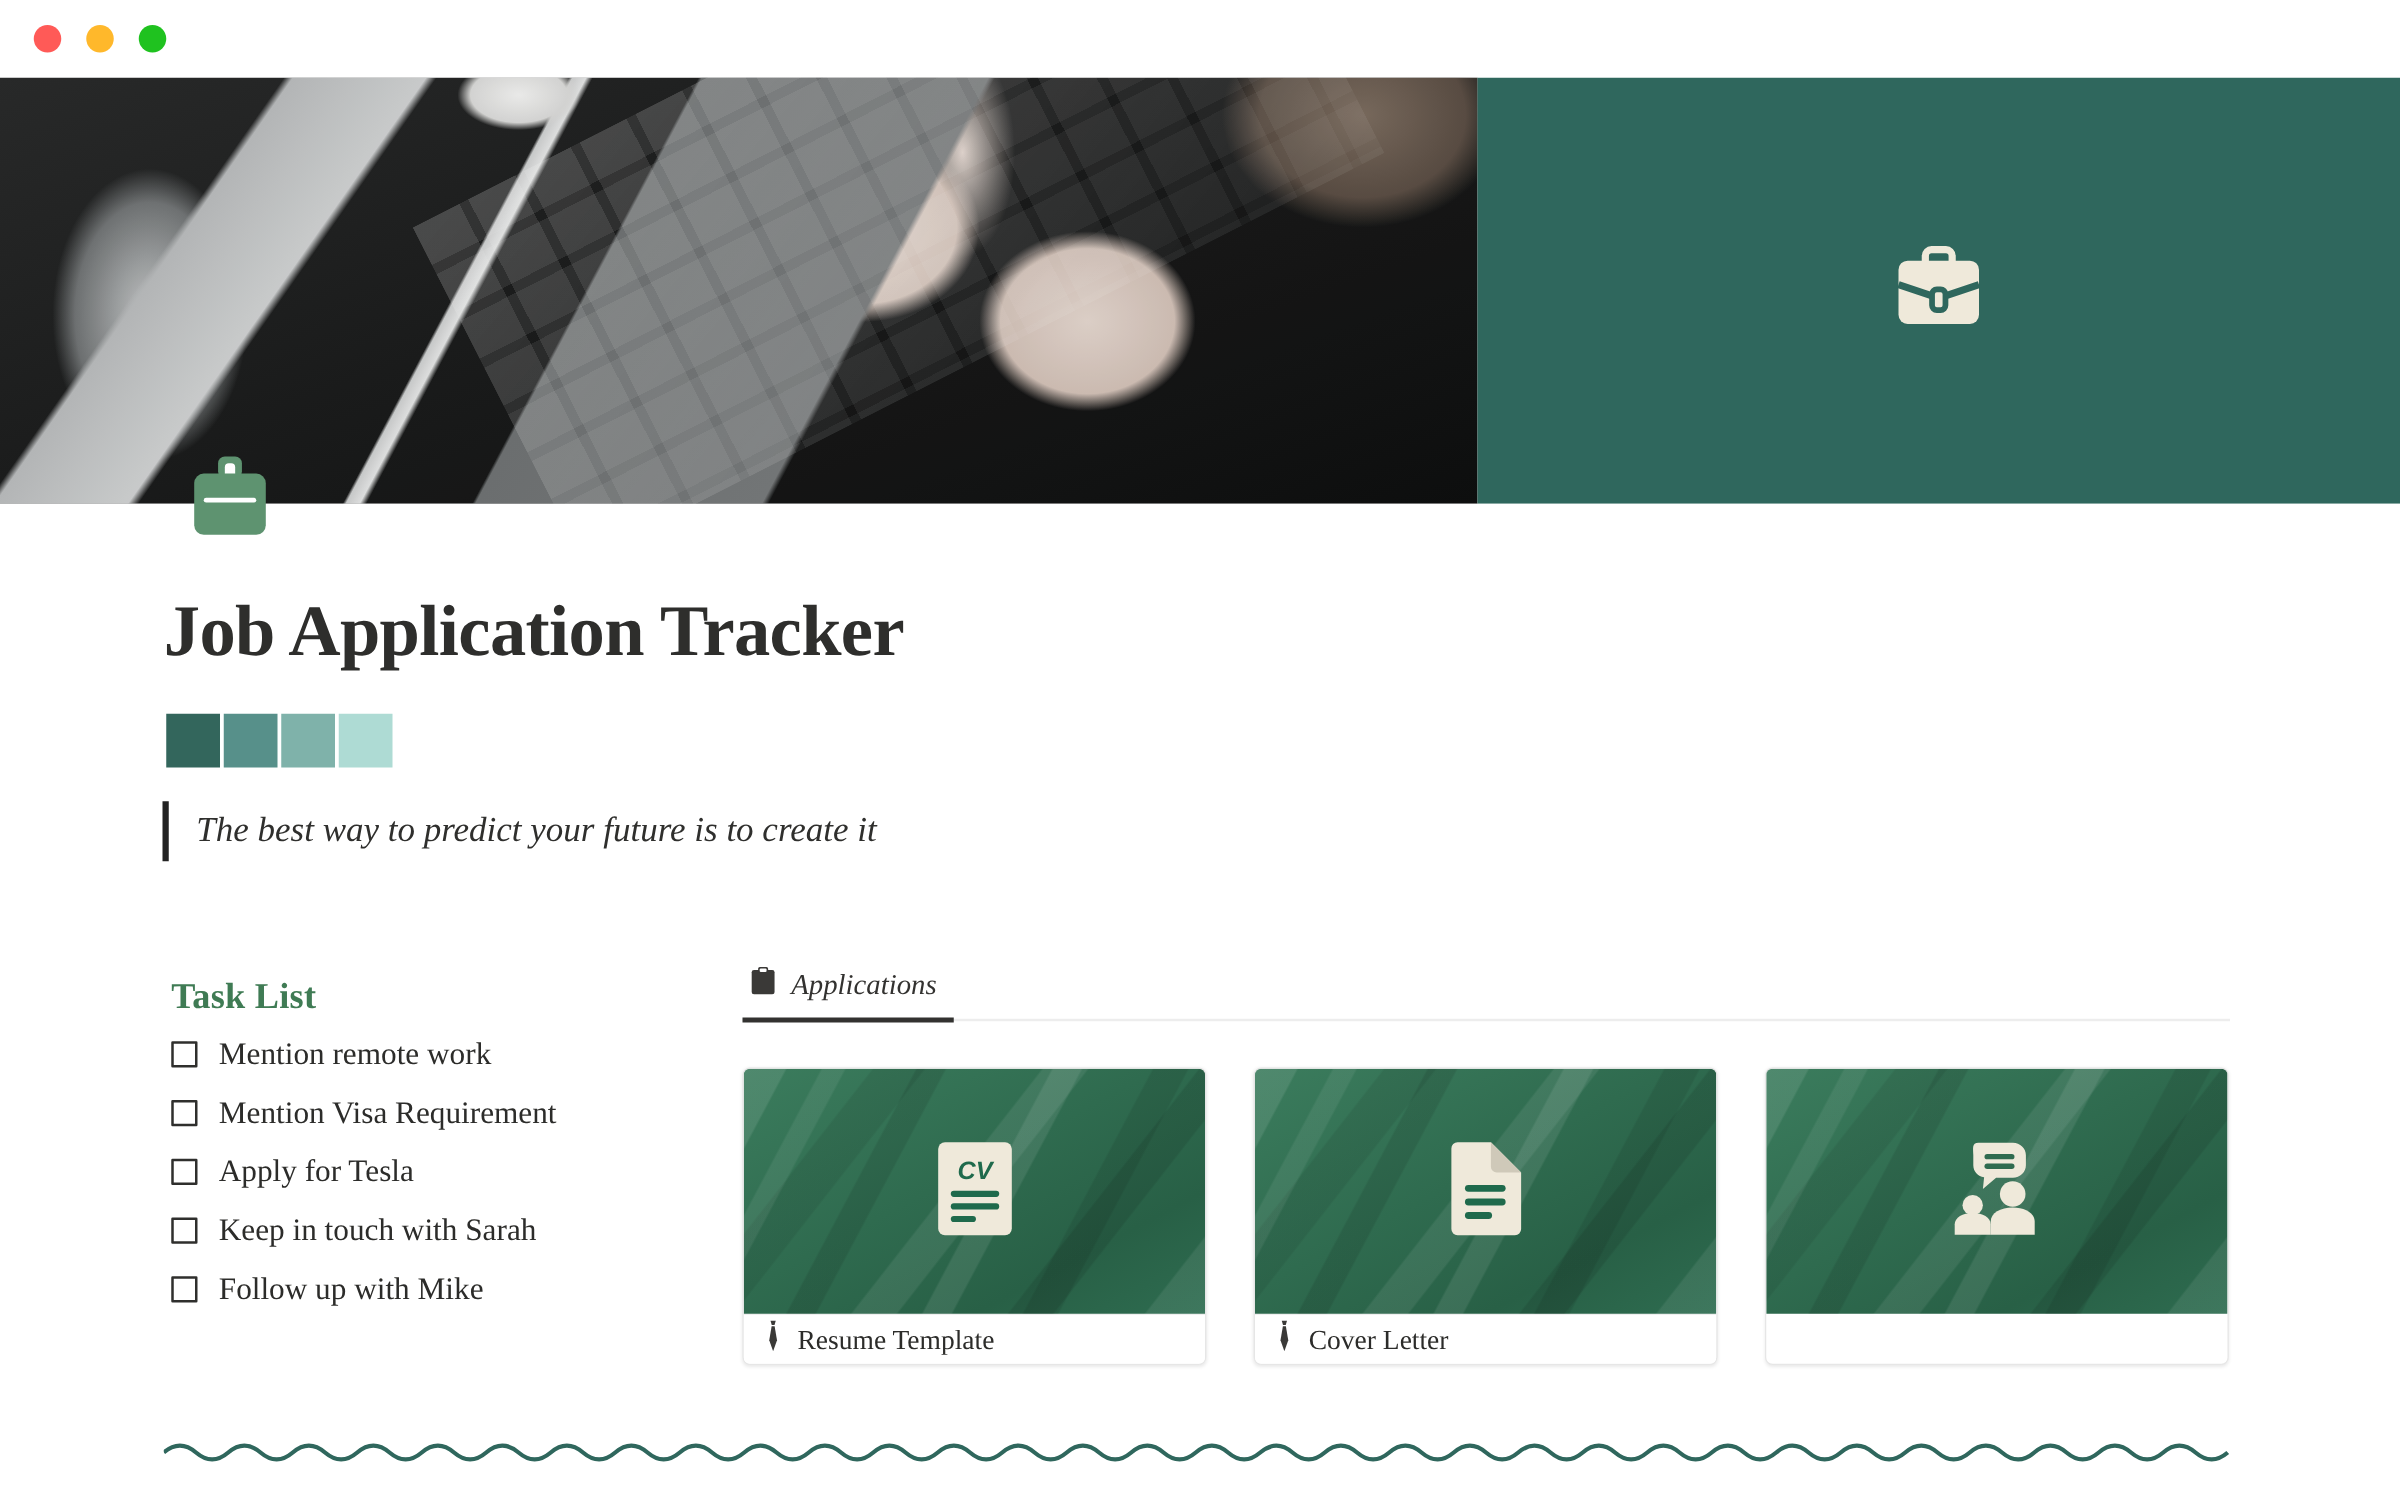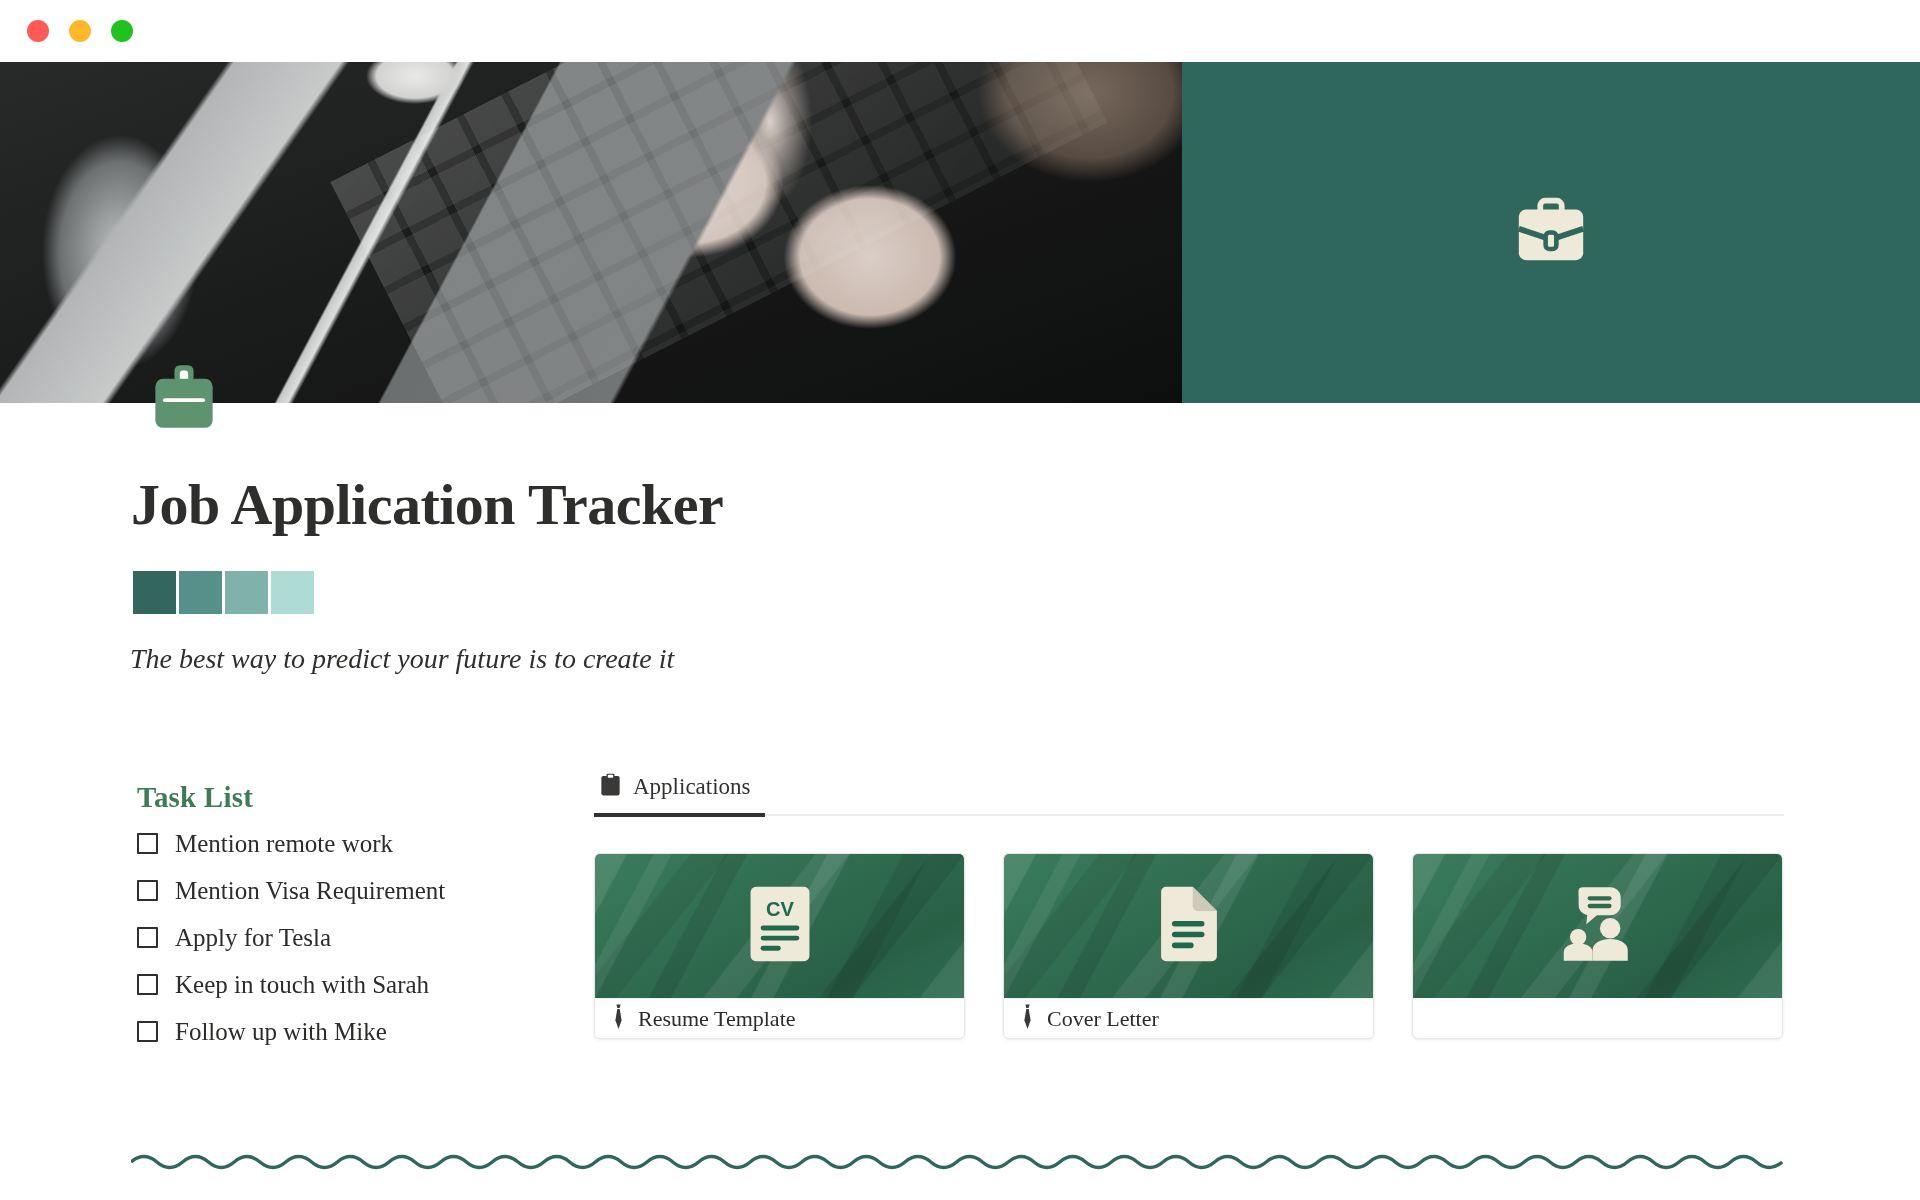--- a/index.html
+++ b/index.html
@@ -75,61 +75,61 @@
   .page-title{
     position:absolute; left:131px; top:68px;
     font-size:58px; font-weight:700; color:#2E2E2C; letter-spacing:-.5px;
     white-space:nowrap;
   }
 
   .swatches{ position:absolute; left:133px; top:168px; display:flex; gap:3px; }
   .swatch{ width:43px; height:43px; }
 
   .quote-wrap{
-    position:absolute; left:130px; top:226px; display:flex; align-items:stretch; gap:6px;flex-direction:column;
+    position:absolute; left:130px; top:238px; display:flex; align-items:stretch; gap:22px;
   }
   .quote-bar{ width:5px; background:#232323; }
   .quote-text{
     font-size:28px; font-style:italic; color:#2F2F2D; line-height:48px; white-space:nowrap;
   }
 
   
   .tasklist{ position:absolute; left:137px; top:378px; width:380px; }
   .tasklist h2{
     font-size:29px; font-weight:700; color:#3F7B54; margin-bottom:6px; letter-spacing:.2px;
   }
   .task-row{ display:flex; align-items:center; height:47px;text-align:right; }
   .task-box{
     width:21px; height:21px; border:2.2px solid #2F2F2D; background:#fff;
     margin-right:17px; flex:0 0 auto; border-radius:1px;
   }
   .task-label{ font-size:25px; color:#2C2C2A; white-space:nowrap; }
 
   
   .panel{ position:absolute; left:594px; top:370px; width:1190px; }
-  .tabs{ display:flex; align-items:flex-end; border-bottom:2px solid #EDEDED; }
+  .tabs{ display:flex; align-items:flex-end; border-bottom:2px solid #EDEDED;font-style:italic; }
   .tab{
     display:flex; align-items:center; gap:12px;
     padding:0 14px 12px 6px; border-bottom:4px solid transparent; margin-bottom:-3px;
   }
   .tab.active{ border-bottom-color:#333230; }
   .tab-label{ font-size:23px; color:#333230; white-space:nowrap; }
 
   .cards{ display:flex; gap:38px; margin-top:37px; }
   .card{
     width:371px; background:#fff; border:1px solid #E6E6E6; border-radius:6px;
     box-shadow:0 1px 3px rgba(0,0,0,.09); overflow:hidden;
   }
   .card-img{
-    height:144px; position:relative;
+    height:196px; position:relative;
     background:
       linear-gradient(118deg, rgba(255,255,255,.10) 0 7%, rgba(0,0,0,0) 7.4% 13%, rgba(255,255,255,.07) 13.4% 17%, rgba(0,0,0,0) 17.4% 29%, rgba(0,0,0,.10) 29.4% 34%, rgba(0,0,0,0) 34.4% 52%, rgba(255,255,255,.09) 52.4% 57%, rgba(0,0,0,0) 57.4% 69%, rgba(0,0,0,.09) 69.4% 75%, rgba(0,0,0,0) 75.4% 100%),
       linear-gradient(-52deg, rgba(255,255,255,.08) 0 9%, rgba(0,0,0,0) 9.4% 23%, rgba(0,0,0,.10) 23.4% 30%, rgba(0,0,0,0) 30.4% 47%, rgba(255,255,255,.08) 47.4% 54%, rgba(0,0,0,0) 54.4% 72%, rgba(0,0,0,.08) 72.4% 80%, rgba(0,0,0,0) 80.4% 100%),
       linear-gradient(152deg, #3B7C5D 0%, #2F6B4F 45%, #286046 75%, #2E6C50 100%);
-    display:flex; align-items:center; justify-content:center;
+    display:flex; align-items:center; justify-content:center;font-style:italic;
   }
   .card-foot{
     height:40px; display:flex; align-items:center; gap:14px; padding-left:18px;
     border-top:1px solid #EFEFEF; background:#fff;
   }
   .card-foot-label{ font-size:22px; color:#2C2C2A; white-space:nowrap; }
 
   
   .wave{ position:absolute; left:131px; top:1148px; width:1653px; height:28px; }
 </style>

